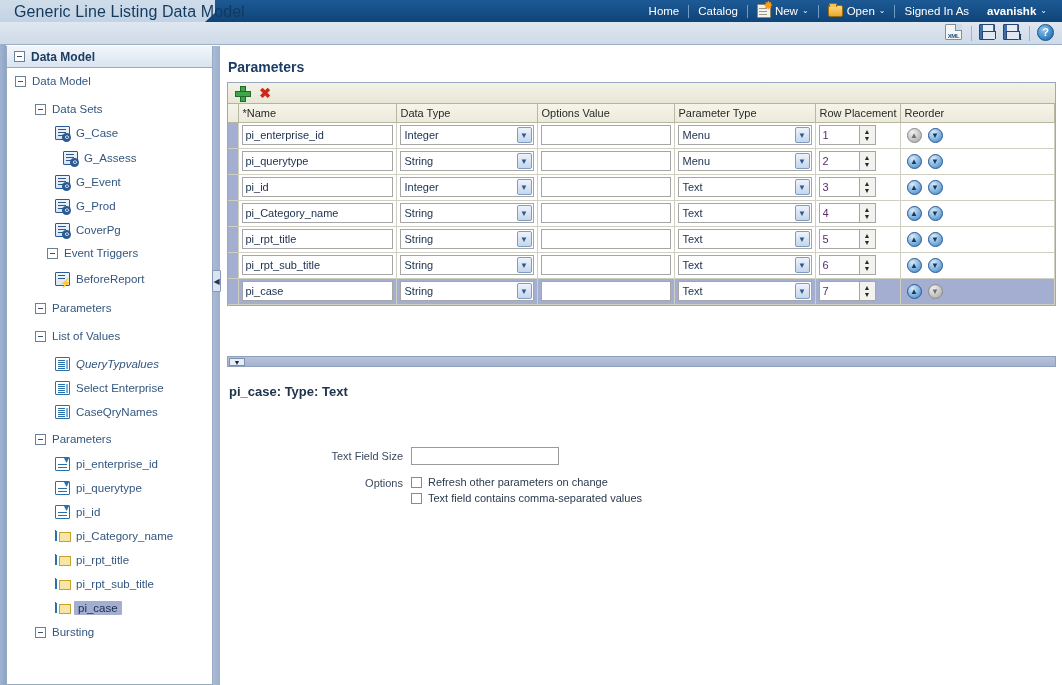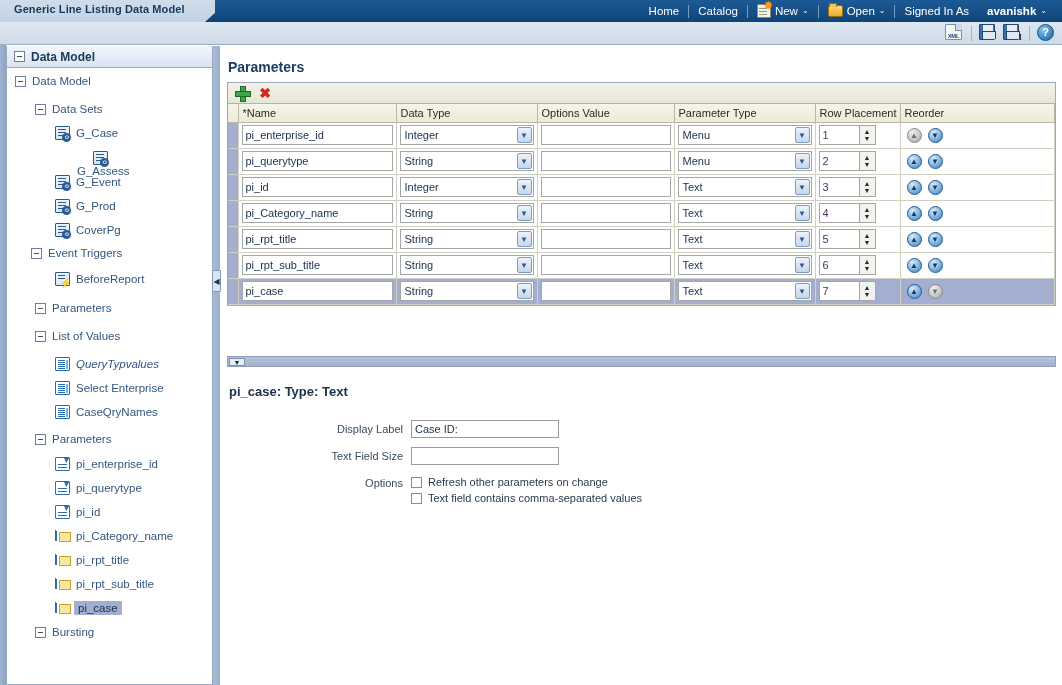--- a/index.html
+++ b/index.html
@@ -22,21 +22,21 @@
     background: linear-gradient(to bottom, #cfdcea 0%, #c3d3e4 100%);
     border-right: 0;
   }
   .tab-slant {
     position: absolute; left: 205px; top: 0; width: 24px; height: 22px;
     background: linear-gradient(to bottom, #1d5a95 0%, #0e4478 100%);
     clip-path: polygon(100% 0, 100% 100%, 0 100%);
   }
   .tab-label {
     position: absolute; left: 14px; top: 3px;
-    font-size: 11px; font-weight: bold; color: #123a5e;
+    font-size: 16px; font-weight: normal; color: #123a5e;
     letter-spacing: 0.1px;
     white-space: nowrap;
   }
   .globalnav {
     position: absolute; right: 6px; top: 0; height: 22px;
     display: flex; align-items: center; gap: 0px;
     color: #ffffff; font-size: 11.5px;
   }
   .gn-item {
     padding: 12px 9px; color: #ffffff; text-decoration: none;
@@ -399,37 +399,37 @@
         <span class="tlabel">Data Model</span>
       </div>
       <div class="tnode" style="position: absolute; left: 28px; top: 34px;">
         <span class="tw"></span>
         <span class="tlabel">Data Sets</span>
       </div>
       <div class="tnode" style="position: absolute; left: 48px; top: 57px;">
         <span class="ic ic-dataset"></span>
         <span class="tlabel">G_Case</span>
       </div>
-      <div class="tnode" style="position: absolute; left: 64px; top: 82px; flex-direction: column;">
+      <div class="tnode" style="position: absolute; left: 56px; top: 82px;">
         <span class="ic ic-dataset"></span>
         <span class="tlabel">G_Assess</span>
       </div>
       <div class="tnode" style="position: absolute; left: 48px; top: 106px;">
         <span class="ic ic-dataset"></span>
         <span class="tlabel">G_Event</span>
       </div>
       <div class="tnode" style="position: absolute; left: 48px; top: 130px;">
         <span class="ic ic-dataset"></span>
         <span class="tlabel">G_Prod</span>
       </div>
       <div class="tnode" style="position: absolute; left: 48px; top: 154px;">
         <span class="ic ic-dataset"></span>
         <span class="tlabel">CoverPg</span>
       </div>
-      <div class="tnode" style="position: absolute; left: 24px; top: 178px; justify-content: flex-end;">
+      <div class="tnode" style="position: absolute; left: 40px; top: 178px; justify-content: flex-end;">
         <span class="tw"></span>
         <span class="tlabel">Event Triggers</span>
       </div>
       <div class="tnode" style="position: absolute; left: 48px; top: 203px;">
         <span class="ic ic-trigger"></span>
         <span class="tlabel">BeforeReport</span>
       </div>
       <div class="tnode" style="position: absolute; left: 28px; top: 233px;">
         <span class="tw"></span>
         <span class="tlabel">Parameters</span>
@@ -708,24 +708,20 @@
     </table>
   </div>
 
   <div class="detail-splitter">
     <div class="detail-toggle">▼</div>
   </div>
 
   <div class="detail">
     <div class="detail-title">pi_case: Type: Text</div>
 
-    <div class="form-row" style="left:48px; top:50px;">
-      <div class="form-label">Display Label</div>
-      <input class="finput" type="text" value="Case ID:" style="">
-    </div>
 
     <div class="form-row" style="left:48px; top:77px;">
       <div class="form-label">Text Field Size</div>
       <input class="finput" type="text" value="" style="">
     </div>
 
     <div class="form-row" style="left:48px; top:104px;">
       <div class="form-label">Options</div>
       <div>
         <div class="cbline">

